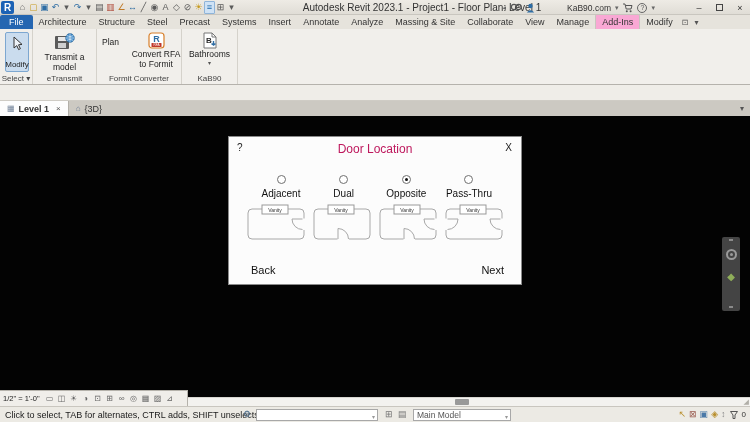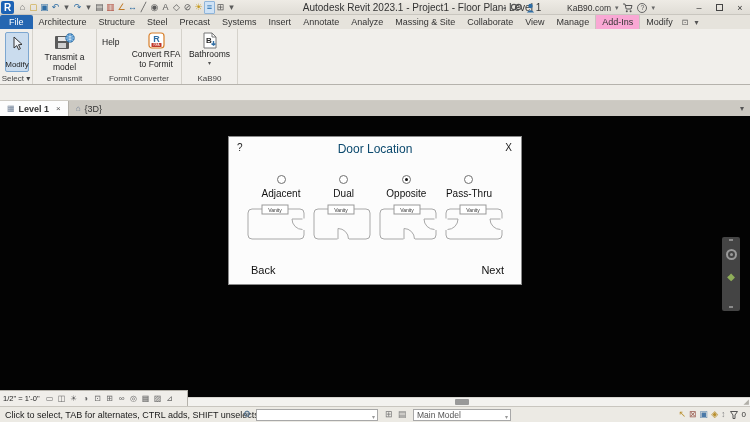--- a/index.html
+++ b/index.html
@@ -64,21 +64,21 @@
   .nav-dot { width:4px; height:2px; background:#8a8a8a; margin:2px 0; }
   .wheel { width:11px; height:11px; border:2px solid #9a9a9a; border-radius:50%; margin-top:6px; position:relative; }
   .wheel::after { content:""; position:absolute; left:2px; top:2px; width:3px; height:3px; background:#9a9a9a; border-radius:50%; }
   .navcube { margin-top:12px; font-size:10px; color:#8fae5a; line-height:10px; }
 
   
   .dialog { position:absolute; left:228px; top:136px; width:294px; height:149px;
     background:#fcfcfc; border:1px solid #8a8a8a; z-index:5; }
   .dlg-header { position:relative; height:22px; }
   .dlg-help { position:absolute; left:8px; top:5px; font-size:10px; color:#222; }
-  .dlg-title { text-align:center; padding-top:5px; font-size:12px; color:#0c4a6e; }
+  .dlg-title { text-align:center; padding-top:5px; font-size:12px; color:#be185d; }
   .dlg-close { position:absolute; right:9px; top:5px; font-size:10px; color:#222; }
   .dlg-options { display:flex; justify-content:space-between; padding:0 21px; margin-top:16px; }
   .dlg-col { width:62px; display:flex; flex-direction:column; align-items:center; }
   .radio { width:9px; height:9px; border:1px solid #707070; border-radius:50%; background:#fff; position:relative; }
   .radio.selected::after { content:""; position:absolute; left:2px; top:2px; width:3px; height:3px; background:#111; border-radius:50%; }
   .opt-label { font-size:10px; color:#111; margin-top:4px; white-space:nowrap; }
   .dlg-diagrams { display:flex; justify-content:space-between; padding:0 16px; margin-top:5px; }
   .dlg-footer { position:absolute; left:0; right:0; bottom:8px; }
   .dlg-back { position:absolute; left:22px; bottom:0; font-size:11px; color:#111; }
   .dlg-next { position:absolute; right:17px; bottom:0; font-size:11px; color:#111; }
@@ -202,21 +202,21 @@
           <rect x="4" y="10" width="8" height="5" fill="#cfcfcf"></rect>
           <circle cx="16" cy="5" r="4.4" fill="#3a87c8" stroke="#2a5f8e" stroke-width="0.6"></circle>
           <path d="M11.7 5 h8.6 M16 0.7 v8.6 M12.6 2.6 q3.4 2 6.8 0 M12.6 7.4 q3.4 -2 6.8 0" stroke="#fff" stroke-width="0.6" fill="none"></path>
         </svg>
         <span>Transmit a model</span>
       </div>
       <div class="rpanel-label">eTransmit</div>
     </div>
 
     <div class="rpanel" style="left:97px; width:85px;">
-      <div class="ribbon-link" style="position:absolute; left:5px; top:8px;">Help</div>
+      <div class="ribbon-link" style="position:absolute; left:5px; top:8px;">Plan</div>
       <div class="ribbon-link" style="position:absolute; left:5px; top:20px;margin-top:44px;">About</div>
       <div class="rbtn" style="position:absolute; left:34px; width:50px; top:3px;">
         <svg class="icon-svg" width="17" height="17">
           <rect x="1" y="1" width="15" height="15" rx="3" fill="#fff" stroke="#d87f2a" stroke-width="1.2"></rect>
           <text x="8.5" y="10" font-size="9" font-weight="bold" fill="#2e6da4" text-anchor="middle" font-family="Liberation Sans, sans-serif">R</text>
           <rect x="3.5" y="11" width="10" height="4" rx="0.5" fill="#c0392b"></rect>
           <text x="8.5" y="14.2" font-size="3.2" fill="#fff" text-anchor="middle" font-family="Liberation Sans, sans-serif">RFA</text>
         </svg>
         <span>Convert RFA</span>
         <span>to Formit</span>

